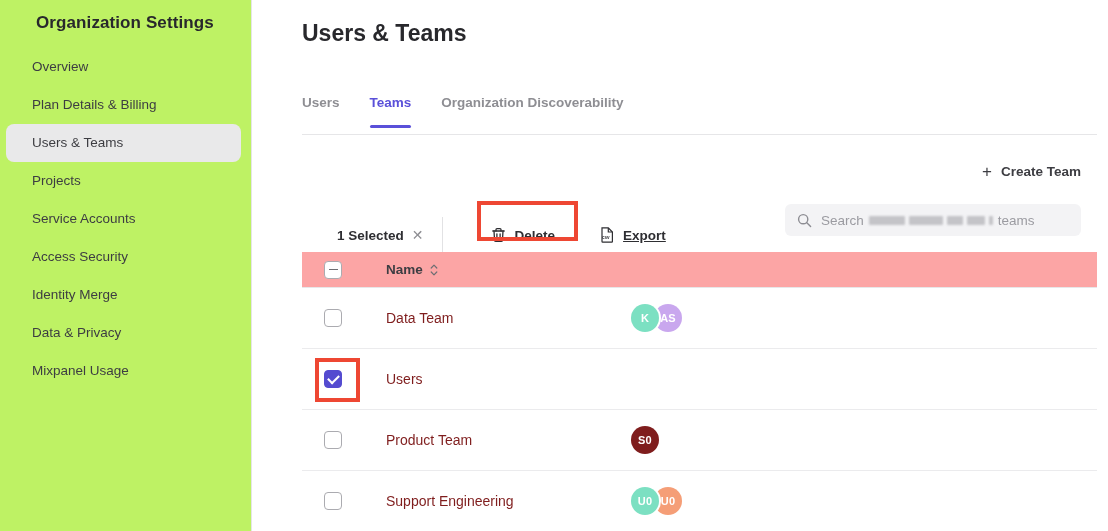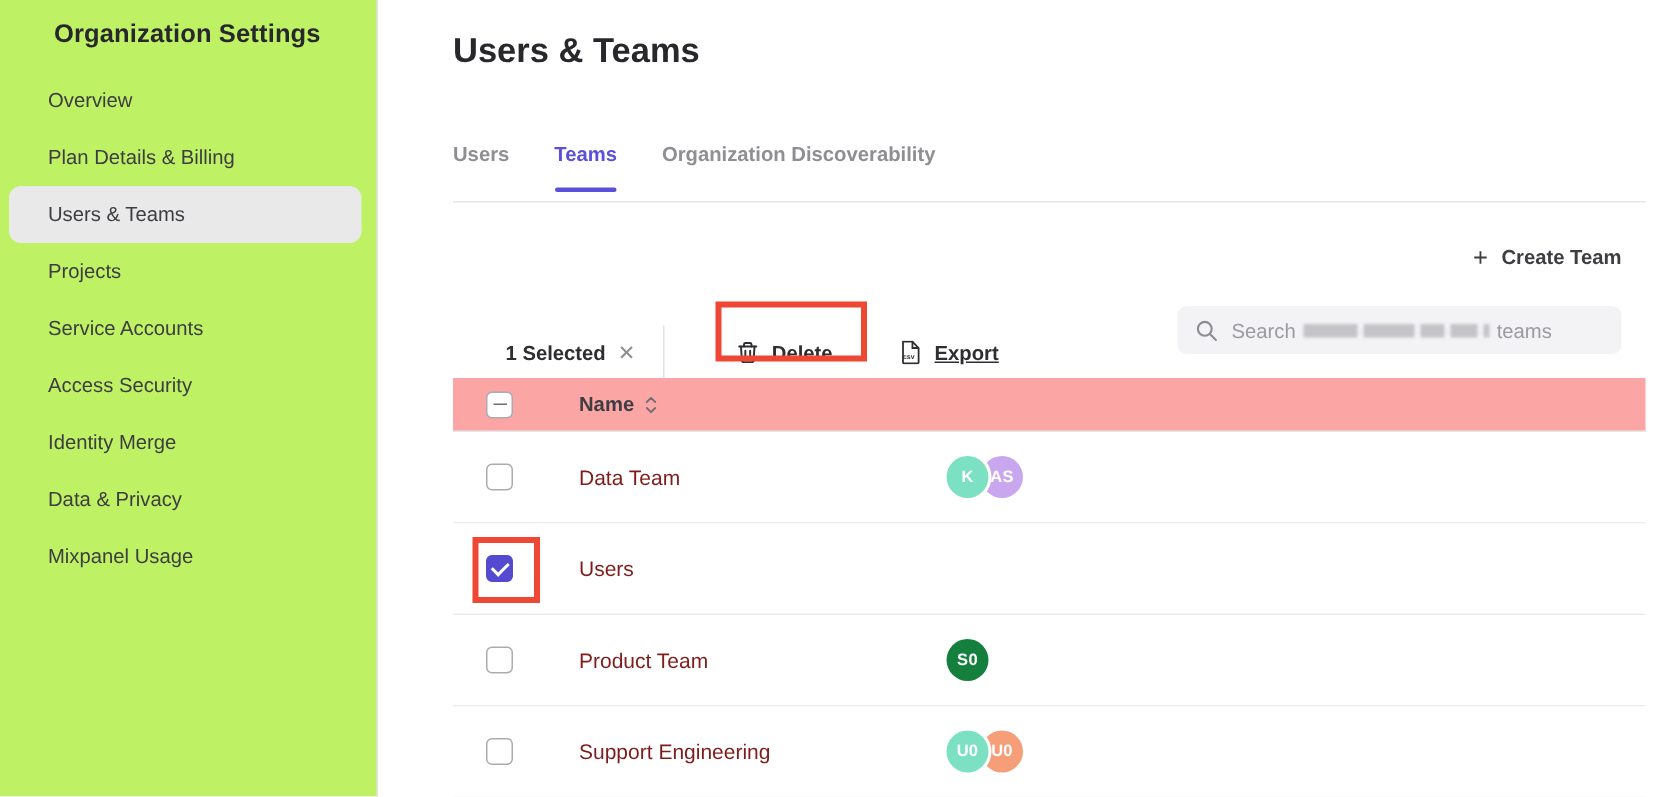--- a/index.html
+++ b/index.html
@@ -223,21 +223,21 @@
       <div class="cell-name"><span class="team-link">Users</span></div>
       <div class="avatars"></div>
     </div>
 
     <div class="trow">
       <div class="cell-check">
           <span class="checkbox"></span>
         </div>
       <div class="cell-name"><span class="team-link">Product Team</span></div>
       <div class="avatars">
-        <span class="avatar front" style="background-color: #15803d;">S0</span>
+        <span class="avatar front" style="background-color: #7f1d1d;">S0</span>
       </div>
     </div>
 
     <div class="trow">
       <div class="cell-check">
           <span class="checkbox"></span>
         </div>
       <div class="cell-name"><span class="team-link">Support Engineering</span></div>
       <div class="avatars">
         <span class="avatar front" style="background-color: rgb(124, 224, 194);">U0</span>

